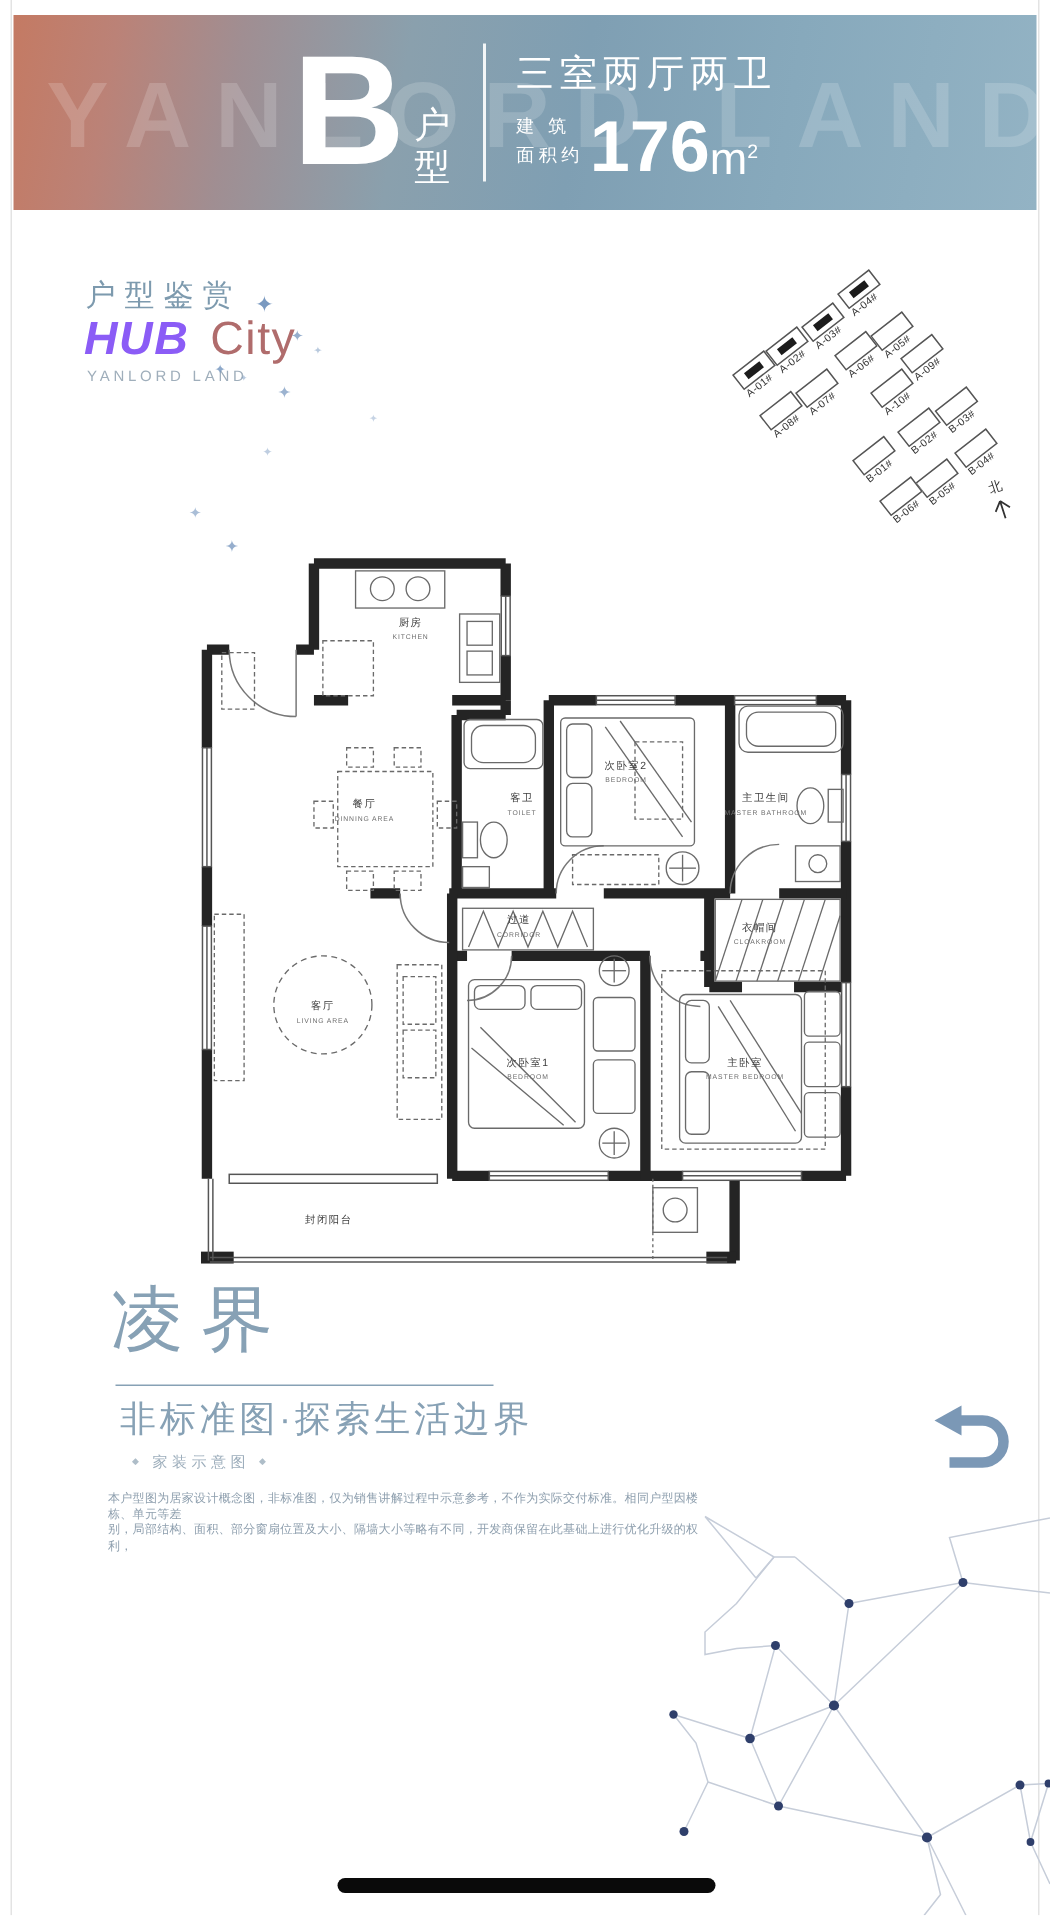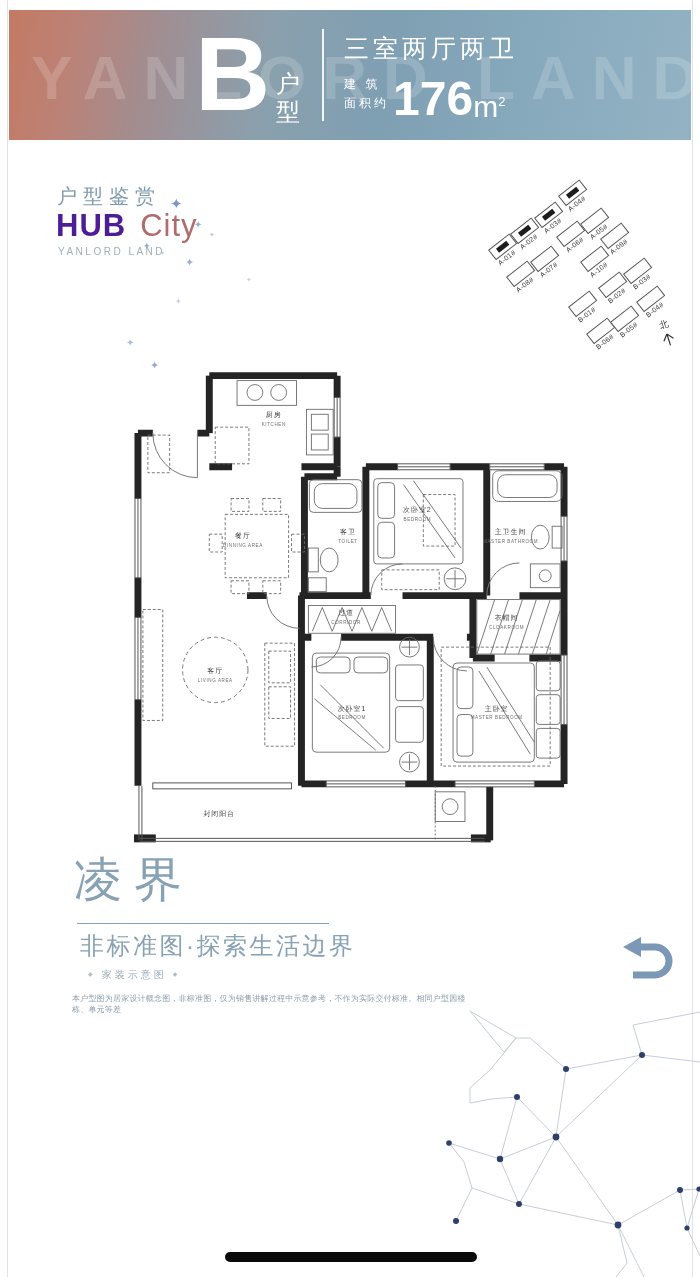--- a/index.html
+++ b/index.html
@@ -21,21 +21,21 @@
   .layout-text{font-size:25px;letter-spacing:4px;margin-top:2px;}
   .area-row{display:flex;align-items:flex-end;margin-top:10px;}
   .area-prefix{font-size:12px;line-height:1.6;letter-spacing:3px;margin-bottom:7px;}
   .area-value{font-size:48px;font-weight:600;line-height:.85;margin-left:4px;}
   .area-unit{font-size:30px;line-height:.9;}
   .area-unit sup{font-size:13px;vertical-align:super;}
 
   
   .subtitle{position:absolute;left:57px;top:183px;font-size:20px;letter-spacing:6px;color:#7d9aae;}
   .brandline{position:absolute;left:56px;top:208px;font-size:31px;letter-spacing:1px;}
-  .brand-hub{color:#4c1d95;font-weight:700;}
+  .brand-hub{color:#8b5cf6;font-weight:700;font-style:italic;}
   .brand-city{color:#b06c6c;margin-left:14px;font-weight:400;}
   .brand-caption{position:absolute;left:58px;top:246px;font-size:10px;letter-spacing:2.5px;color:#9faebb;}
 
   .sparkle{position:absolute;color:#7394bd;line-height:1;}
 
   
   .siteplan{position:absolute;left:468px;top:182px;width:230px;height:178px;}
   .bldg{position:absolute;width:0;height:0;}
   .bldg-rot{transform:rotate(-38deg);transform-origin:0 0;}
   .bldg-box{width:25px;height:11px;border:1px solid #555;background:#fff;display:flex;align-items:center;justify-content:center;}
@@ -415,20 +415,21 @@
   </svg>
 
   <div class="big-title">凌界</div>
   <div class="title-rule"></div>
   <div class="tagline">非标准图·探索生活边界</div>
   <div class="note-row">
     <span class="dia">◆</span><span>家装示意图</span><span class="dia">◆</span>
   </div>
   <div class="disclaimer" id="disclaimer">
       <div>本户型图为居家设计概念图，非标准图，仅为销售讲解过程中示意参考，不作为实际交付标准。相同户型因楼栋、单元等差</div>
+      <div>别，局部结构、面积、部分窗扇位置及大小、隔墙大小等略有不同，开发商保留在此基础上进行优化升级的权利，</div>
     </div>
 
   <div class="back-btn">
     <svg width="64" height="52" viewBox="0 0 64 52">
       <path d="M24 13 H39 A14 14 0 0 1 39 41 H17" stroke="#7b98b6" stroke-width="7" fill="none"></path>
       <polygon points="25,3 25,23 7,13" fill="#7b98b6"></polygon>
     </svg>
   </div>
 
   <svg class="unicorn" width="280" height="277" viewBox="0 0 280 277">

